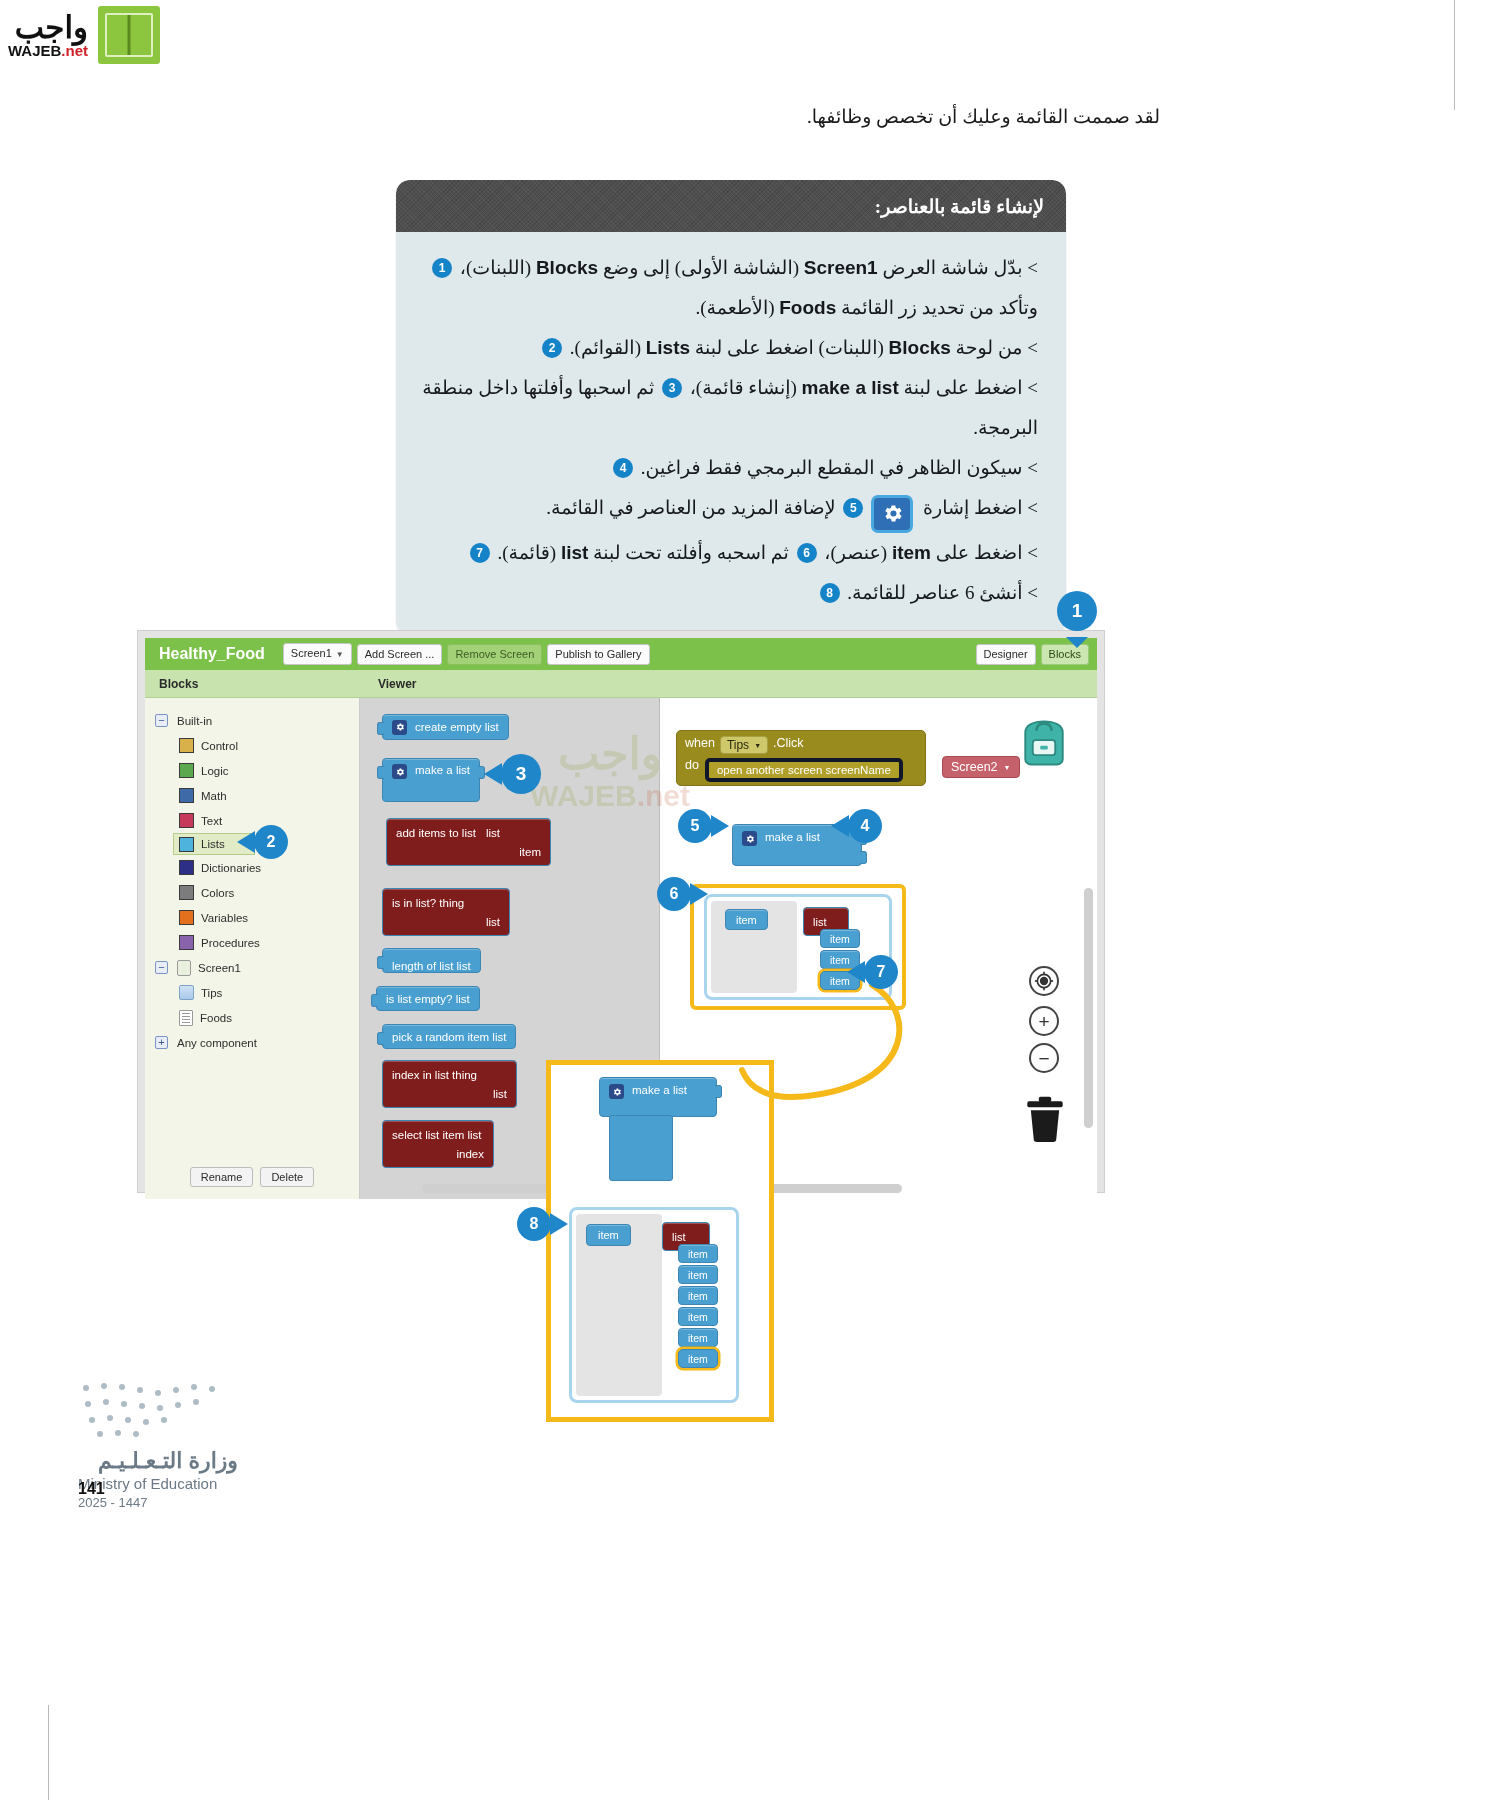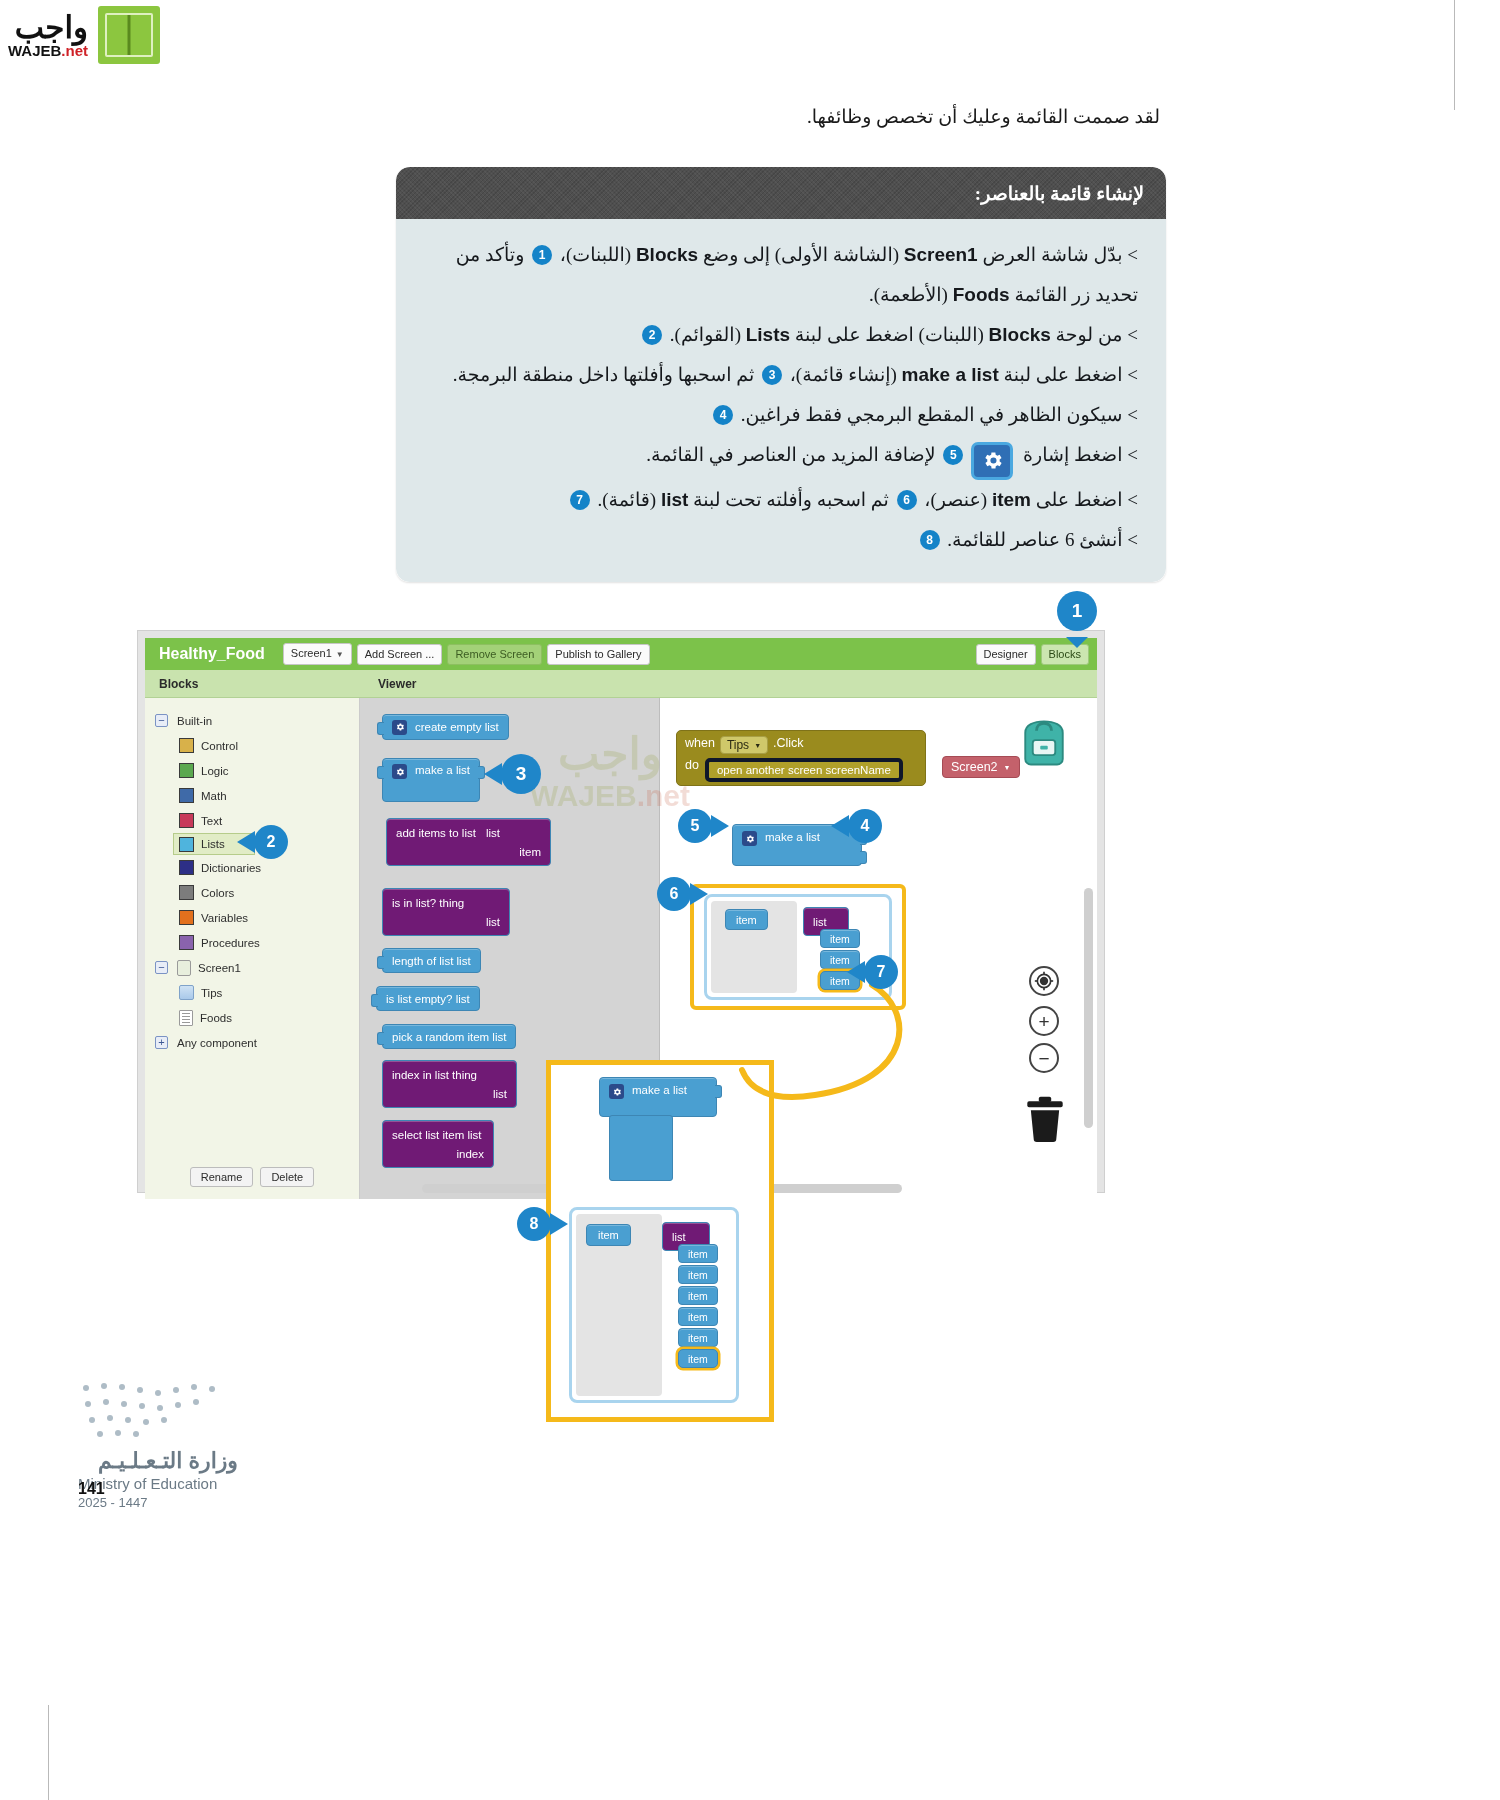--- a/index.html
+++ b/index.html
@@ -48,21 +48,21 @@
   
   .intro-line {
     position: absolute; top: 105px; right: 340px; width: 640px;
     direction: rtl; text-align: right;
     font-size: 19px; color: #1a1a1a;
     font-family: "Liberation Serif", serif;
   }
 
   
   .card {
-    position: absolute; left: 396px; top: 167px; width: 770px;
+    position: absolute; left: 396px; top: 180px; width: 670px;
     border-radius: 13px; overflow: hidden;
     box-shadow: 0 1px 2px rgba(0,0,0,0.12);
   }
   .card-head {
     background: #4a4a4a; height: 52px;
     border-top-left-radius: 14px; border-top-right-radius: 14px;
     display: flex; align-items: center; justify-content: flex-end;
     padding: 0 22px;
     background-image:
       repeating-linear-gradient(45deg, rgba(255,255,255,0.045) 0 1px, transparent 1px 3px),
@@ -214,21 +214,21 @@
     position: absolute; left: -6px; top: 7px; width: 7px; height: 13px;
     background: #4a9fd1; border: 1px solid #3d86b4; border-right: none;
     border-radius: 3px 0 0 3px;
   }
   .blk .notch-r {
     position: absolute; right: -6px; top: 7px; width: 7px; height: 13px;
     background: #4a9fd1; border: 1px solid #3d86b4; border-left: none;
     border-radius: 0 3px 3px 0;
   }
   .blk-rows {
-    position: absolute; background: #701a75; border: 1px solid #3d86b4;
+    position: absolute; background: #7f1d1d; border: 1px solid #3d86b4;
     border-radius: 4px; color: #fff; font-size: 11.5px; padding: 4px 9px;
     box-shadow: inset 0 1px 0 rgba(255,255,255,0.25);
   }
   .blk-rows .r { display: flex; align-items: center; height: 19px; }
   .blk-rows .r.right { justify-content: flex-end; }
 
   
   .evt {
     position: absolute; background: #9a8b1e; border: 1px solid #7f7218;
     border-radius: 5px; color: #fff; font-size: 12.5px; padding: 5px 8px;
@@ -517,21 +517,21 @@
           <div class="blk-rows" style="left:22px; top:190px; width:128px;">
             <span class="notch-l"></span>
             <div class="r">
                 <span>is in list? thing</span>
               </div>
             <div class="r right">
                 <span>list</span>
               </div>
           </div>
 
-          <div class="blk" style="left:22px; top:250px; height:25px;">
+          <div class="blk" style="left:22px; top:250px; height:25px;align-items:flex-end;">
             <span class="notch-l"></span>
             <span>length of list   list</span>
           </div>
 
           <div class="blk" style="left:16px; top:288px; height:25px;">
             <span class="notch-l"></span>
             <span>is list empty?   list</span>
           </div>
 
           <div class="blk" style="left:22px; top:326px; height:25px;">

